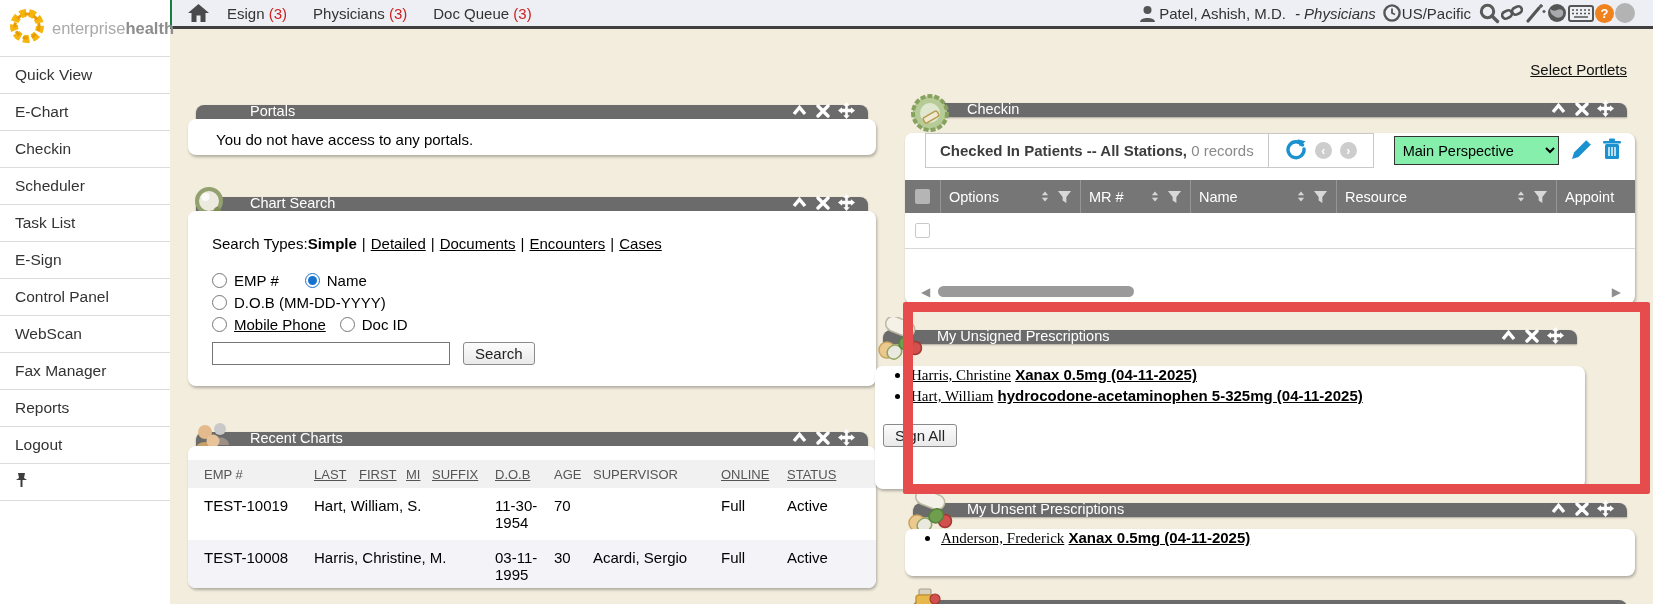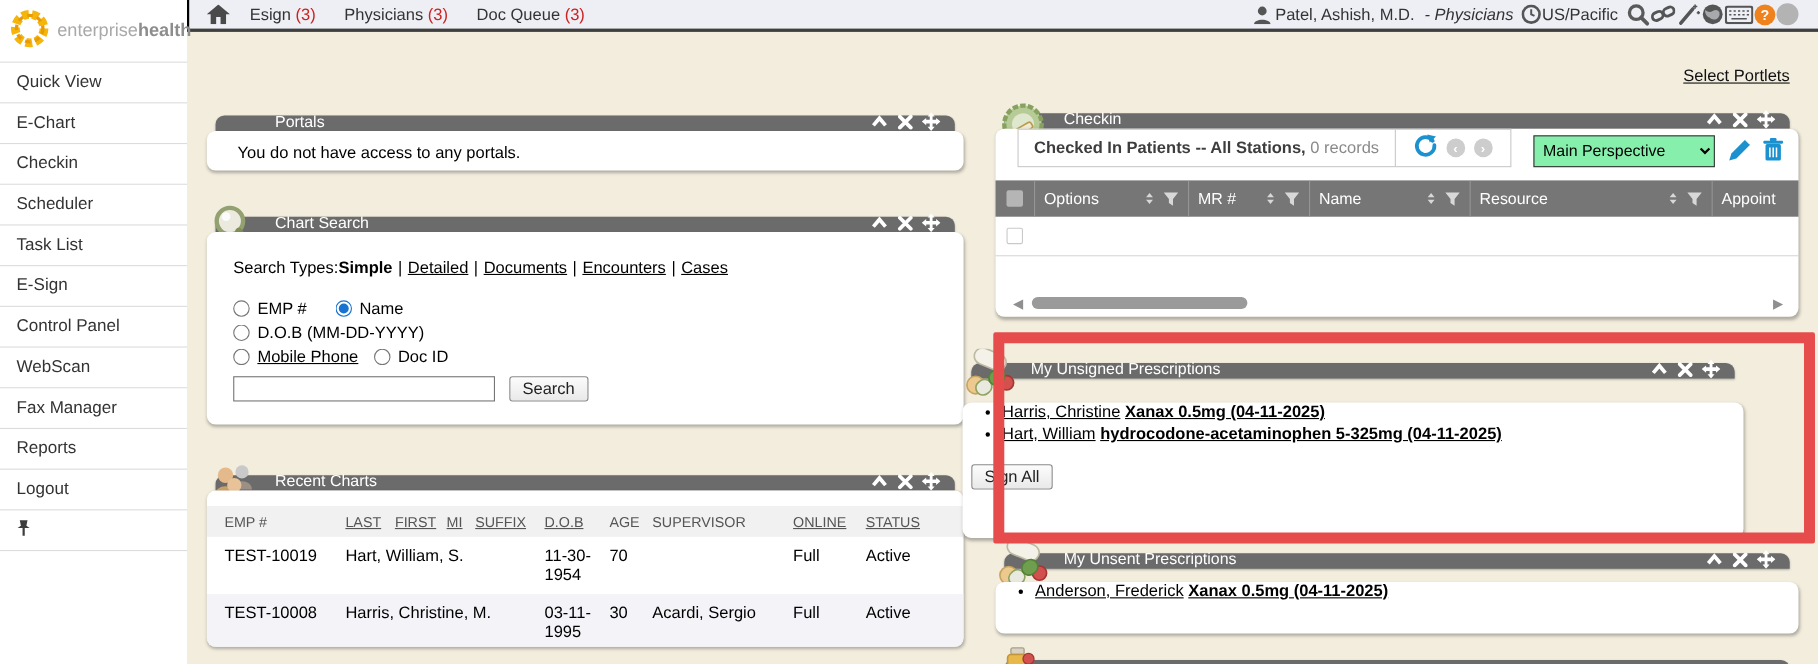--- a/index.html
+++ b/index.html
@@ -2,21 +2,21 @@
 <html><head>
 <meta charset="utf-8">
 <style>
   * { margin:0; padding:0; box-sizing:border-box; }
   html,body { width:1653px; height:604px; }
   body { font-family:"Liberation Sans", sans-serif; background:#f2eddd; overflow:hidden; }
   #app { position:relative; width:1653px; height:604px; overflow:hidden; }
 
   
   .topbar { position:absolute; left:170px; top:0; width:1483px; height:29px;
-            background:#edeff5; border-bottom:3px solid #3f3f3f; border-left:2px solid #000000;
+            background:#edeff5; border-bottom:3px solid #3f3f3f; border-left:2px solid #15803d;
             display:flex; align-items:center; font-size:15px; color:#333; }
   .topbar .tabs { display:flex; align-items:center; gap:26px; margin-left:18px; }
   .tab { cursor:pointer; white-space:nowrap; }
   .tab .cnt { color:#cc2222; }
   .topbar .right { margin-left:auto; display:flex; align-items:center; gap:1px; margin-right:18px; }
   .user-name { margin-left:2px; }
   .user-role { font-style:italic; margin:0 6px 0 8px; }
   .tz { margin-right:6px; }
   .ticon { display:inline-flex; align-items:center; justify-content:center; }
   .help-bubble { width:19px; height:19px; border-radius:50%; background:#f0821e; color:#fff;
@@ -64,21 +64,21 @@
   
   .rc-table { padding-top:14px; }
   .rc-grid { display:grid; grid-template-columns:110px 45px 47px 26px 63px 59px 39px 128px 66px 1fr; }
   .rc-head { background:#f1f1f1; color:#555; font-size:13px; height:28px; align-items:center; padding-left:16px; }
   .rc-head .u { text-decoration:underline; cursor:pointer; }
   .rc-row { padding:9px 0 9px 16px; font-size:15px; align-items:start; }
   .rc-row.alt { background:#f3f3f8; }
   .rc-name { grid-column:2 / span 4; }
 
   
-  .ck-toolbar { display:flex; align-items:flex-end; margin:0 13px 0 20px; }
+  .ck-toolbar { display:flex; align-items:center; margin:16px 13px 0 20px; }
   .ck-box { display:flex; align-items:stretch; border:1px solid #c9c9c9; }
   .ck-sum { padding:8px 14px; font-size:15px; color:#444; white-space:nowrap; }
   .ck-sum b { color:#3d3d3d; }
   .ck-sum .dim { color:#8a8a8a; }
   .ck-nav { display:flex; align-items:center; gap:8px; padding:0 16px; border-left:1px solid #c9c9c9; }
   .circle-btn { width:17px; height:17px; border-radius:50%; background:#cdcdcd; color:#fff; font-size:12px; font-weight:bold;
                 display:flex; align-items:center; justify-content:center; cursor:pointer; }
   .ck-select { margin-left:20px; height:29px; width:168px; font-size:14.5px; border:1px solid #333; background:#86efac;
                font-family:"Liberation Sans",sans-serif; padding:0 4px; }
   .ck-editbtns { display:flex; align-items:center; gap:9px; margin-left:12px; }
@@ -90,21 +90,21 @@
   .cb-empty { width:15px; height:15px; border:1px solid #c9c9c9; border-radius:2px; background:#fff; }
   .ck-emptyrow { height:36px; border-bottom:1px solid #d7d7d7; display:flex; align-items:center; padding-left:10px; }
   .hscroll { position:absolute; left:16px; right:14px; bottom:6px; height:13px; display:flex; align-items:center; }
   .hs-track { flex:1; display:flex; align-items:center; }
   .hs-thumb { width:196px; height:11px; background:#9a9a9a; border-radius:6px; margin-left:8px; cursor:pointer; }
   .hs-arrow { color:#8f8f8f; font-size:12px; line-height:1; cursor:pointer; }
 
   
   .rx-list { margin:22px 0 0 36px; font-size:15px; }
   .rx-list li { margin:3px 0; }
-  .rx-patient { text-decoration:underline; cursor:pointer; }
+  .rx-patient { text-decoration:underline; cursor:pointer;font-family:Liberation Serif, serif; }
   .rx-details { font-weight:bold;text-decoration:underline; }
   .signall { margin:16px 0 0 8px; }
   .unsent .rx-list { margin-top:12px; }
 
   
   .highlight-box { position:absolute; left:903px; top:302px; width:747px; height:192px;
                    border:10px solid #e64c4c; border-radius:2px; pointer-events:none; z-index:50; }
 
   .select-portlets { position:absolute; top:61px; right:26px; font-size:15px; color:#111;
                      text-decoration:underline; cursor:pointer; }

